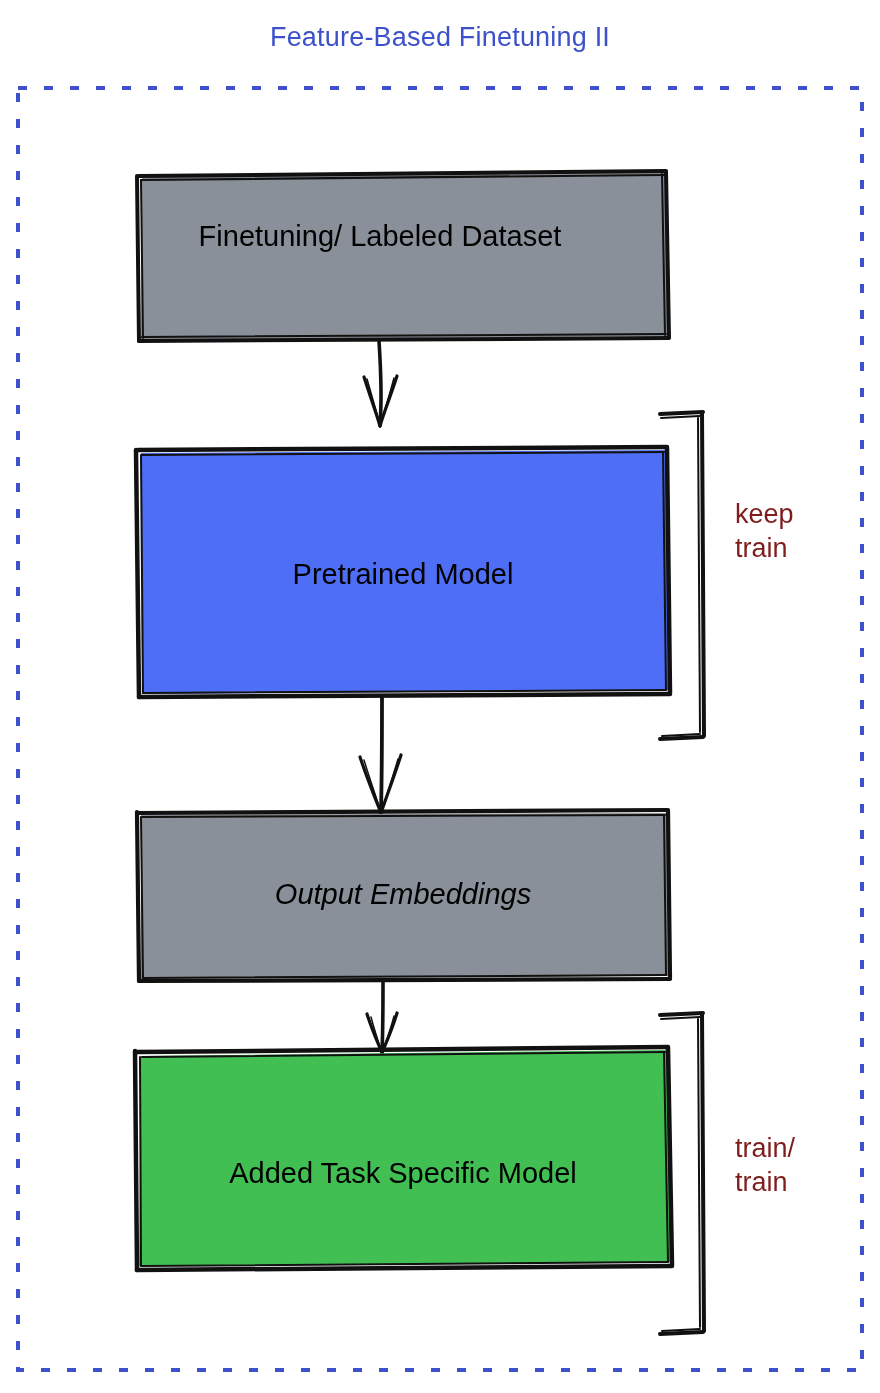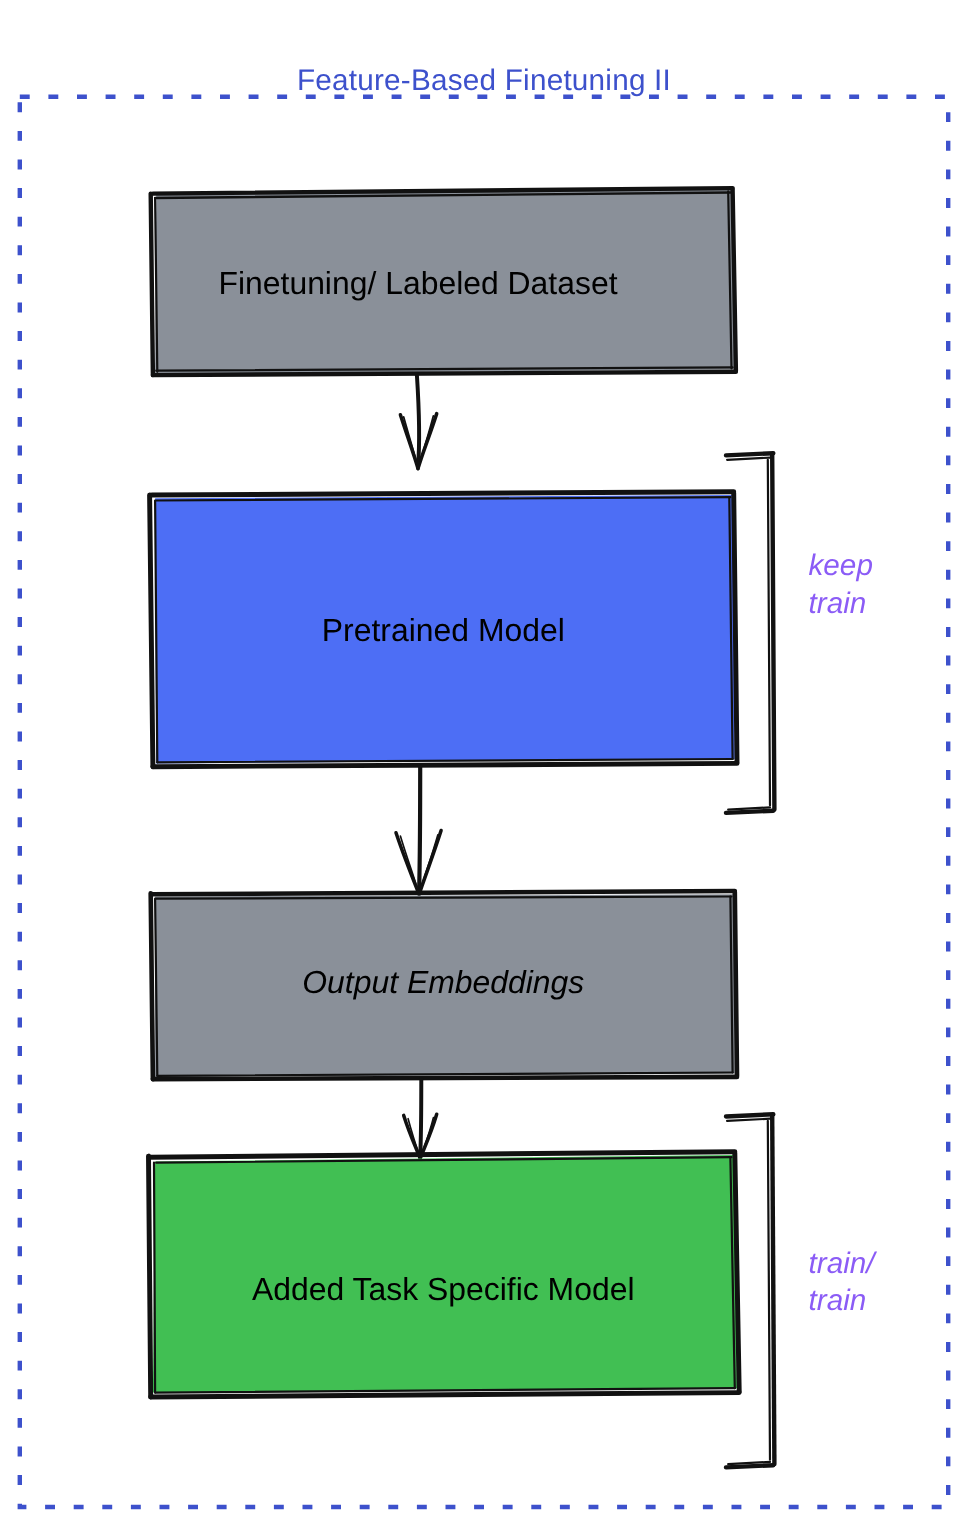--- a/index.html
+++ b/index.html
@@ -24,42 +24,40 @@
   .diagram-title {
     position: absolute;
     left: 0;
     top: 22px;
     width: 880px;
     text-align: center;
     font-size: 27px;
     font-family: "Liberation Sans", sans-serif;
     color: #3d51cc;
     letter-spacing: 0.2px;
-    margin-top: 36px;
   }
   .node-label {
     position: absolute;
     font-family: "Liberation Sans", sans-serif;
     color: #000000;
     font-size: 29px;
     text-align: center;
     white-space: nowrap;
     pointer-events: none;
   }
   .bracket-label {
     position: absolute;
     font-family: "Liberation Sans", sans-serif;
-    color: #8b5cf6;
+    color: #7f1d1d;
     font-size: 27px;
     line-height: 34px;
     text-align: left;
     white-space: pre;
-    font-style: italic;
   }
-  .lbl-1 { left: 0;   top: 220px;  width: 760px; margin-top: 22px; }
+  .lbl-1 { left: 0;   top: 220px;  width: 760px; }
   .lbl-2 { left: 0;   top: 558px;  width: 806px; }
   .lbl-3 { left: 0;   top: 878px;  width: 806px; font-style: italic; }
   .lbl-4 { left: 0;   top: 1157px; width: 806px; }
   .blbl-1 { left: 735px; top: 497px; }
   .blbl-2 { left: 735px; top: 1131px; }
 </style>
 </head>
 <body>
 
 <svg id="canvas" viewBox="0 0 880 1393" xmlns="http://www.w3.org/2000/svg">

